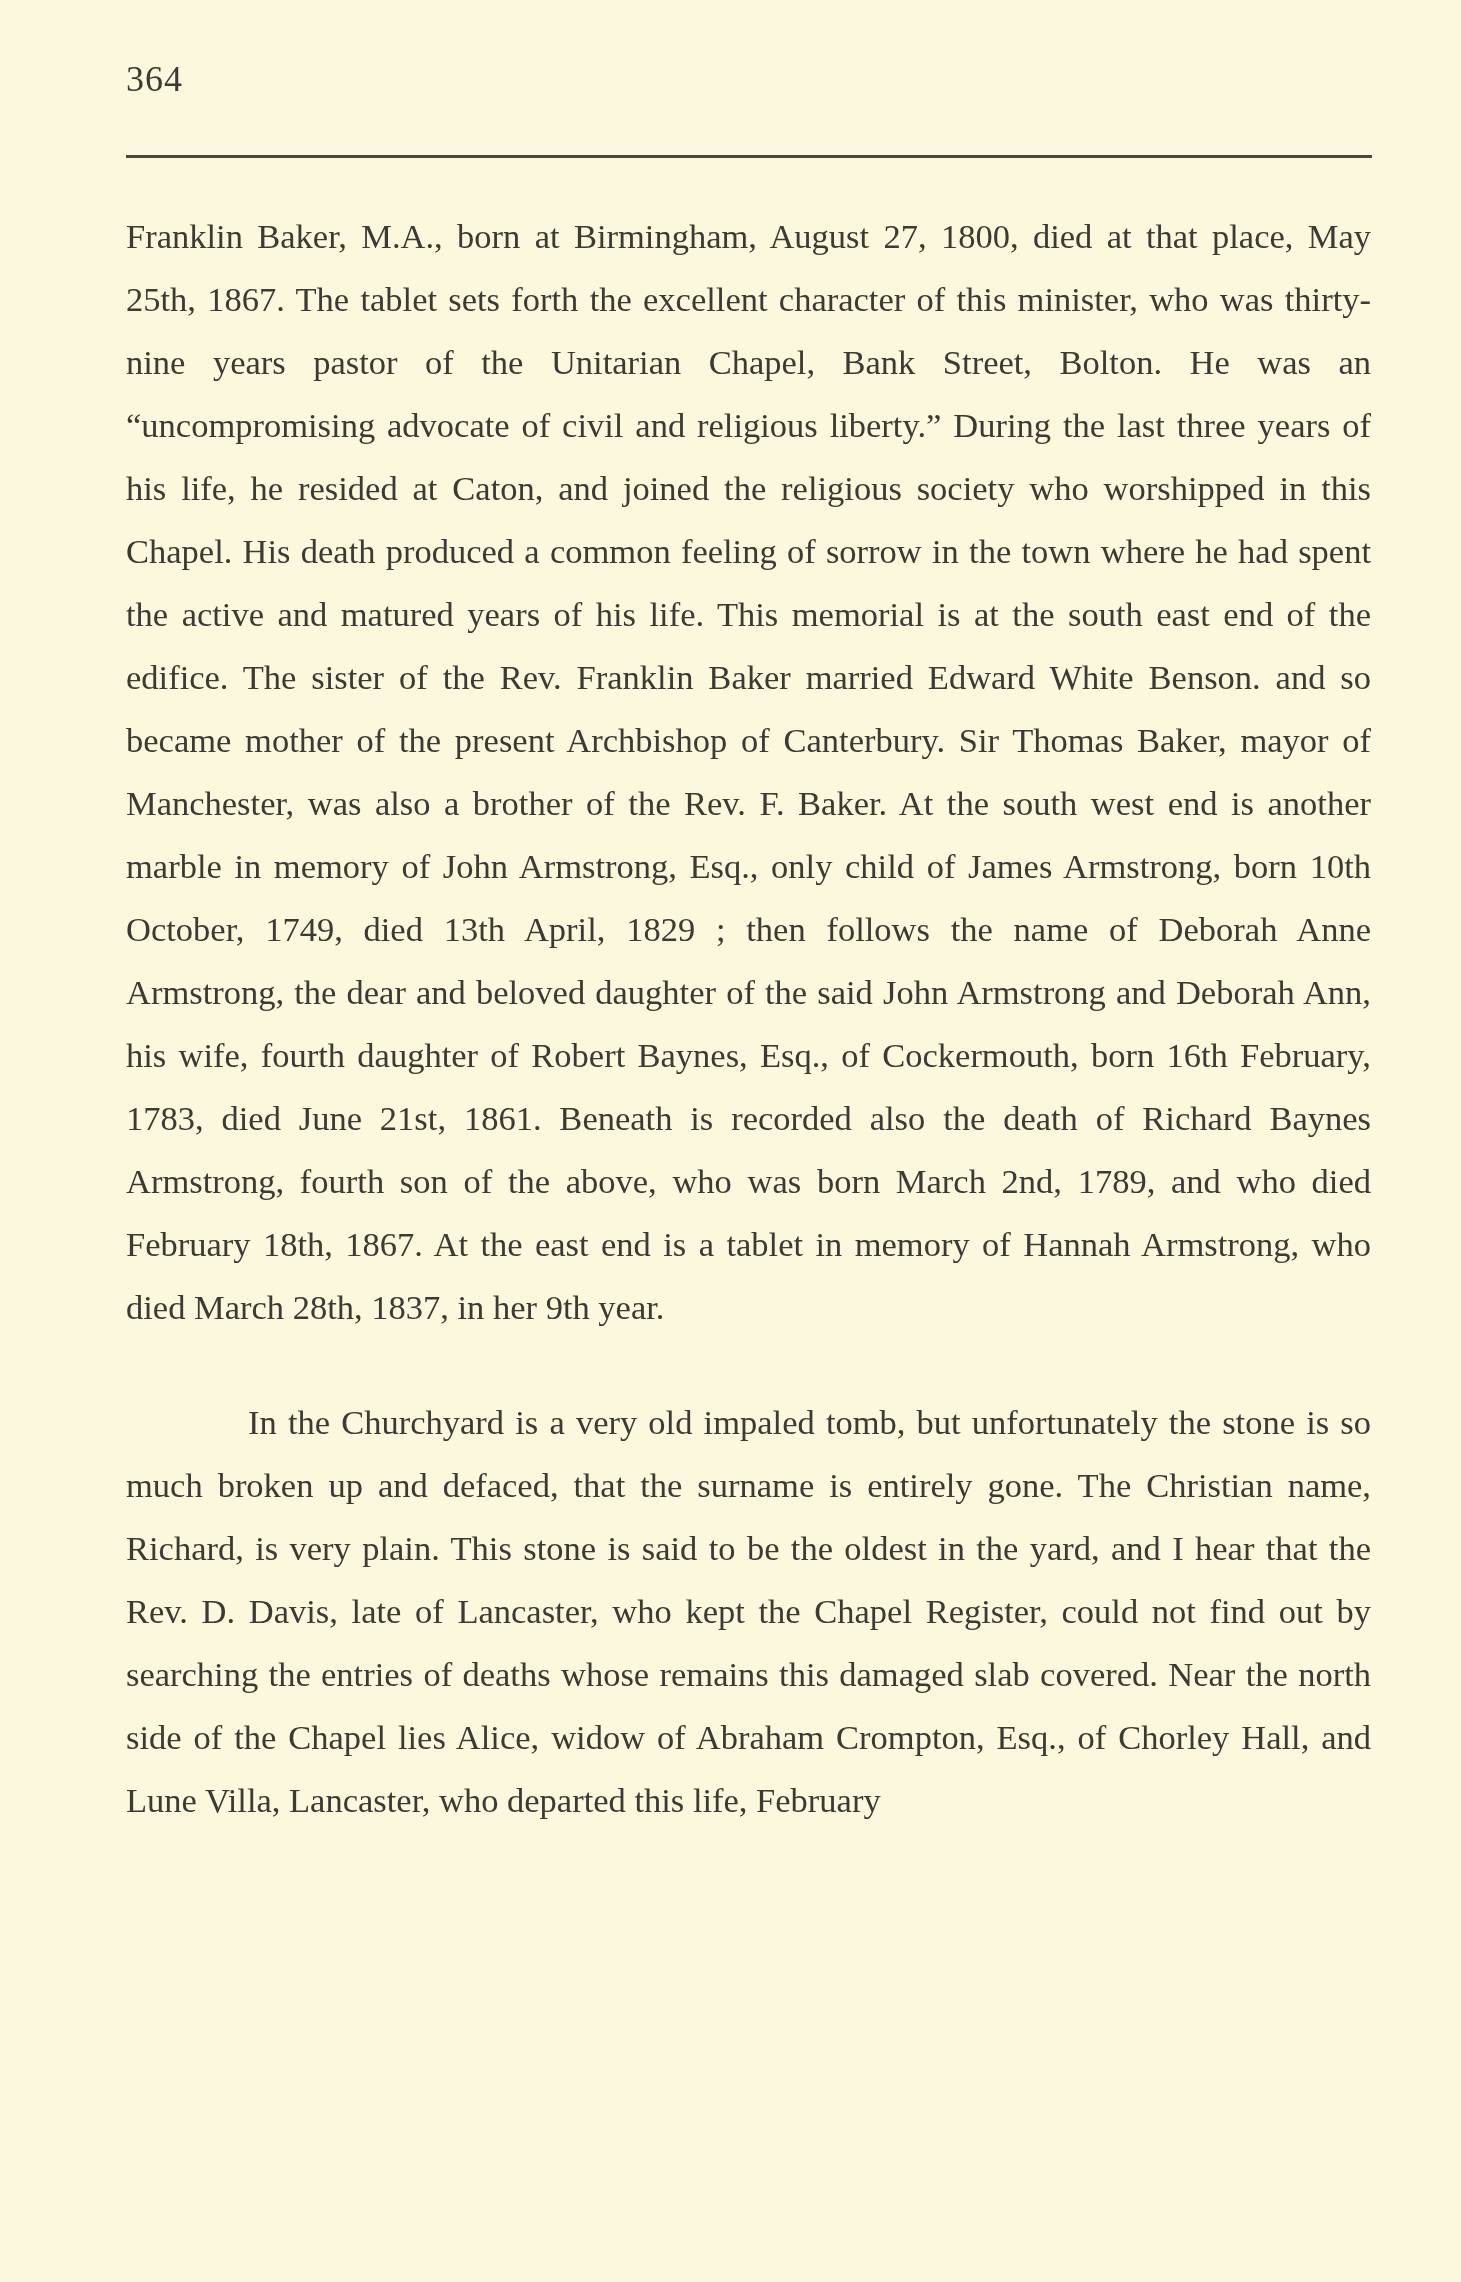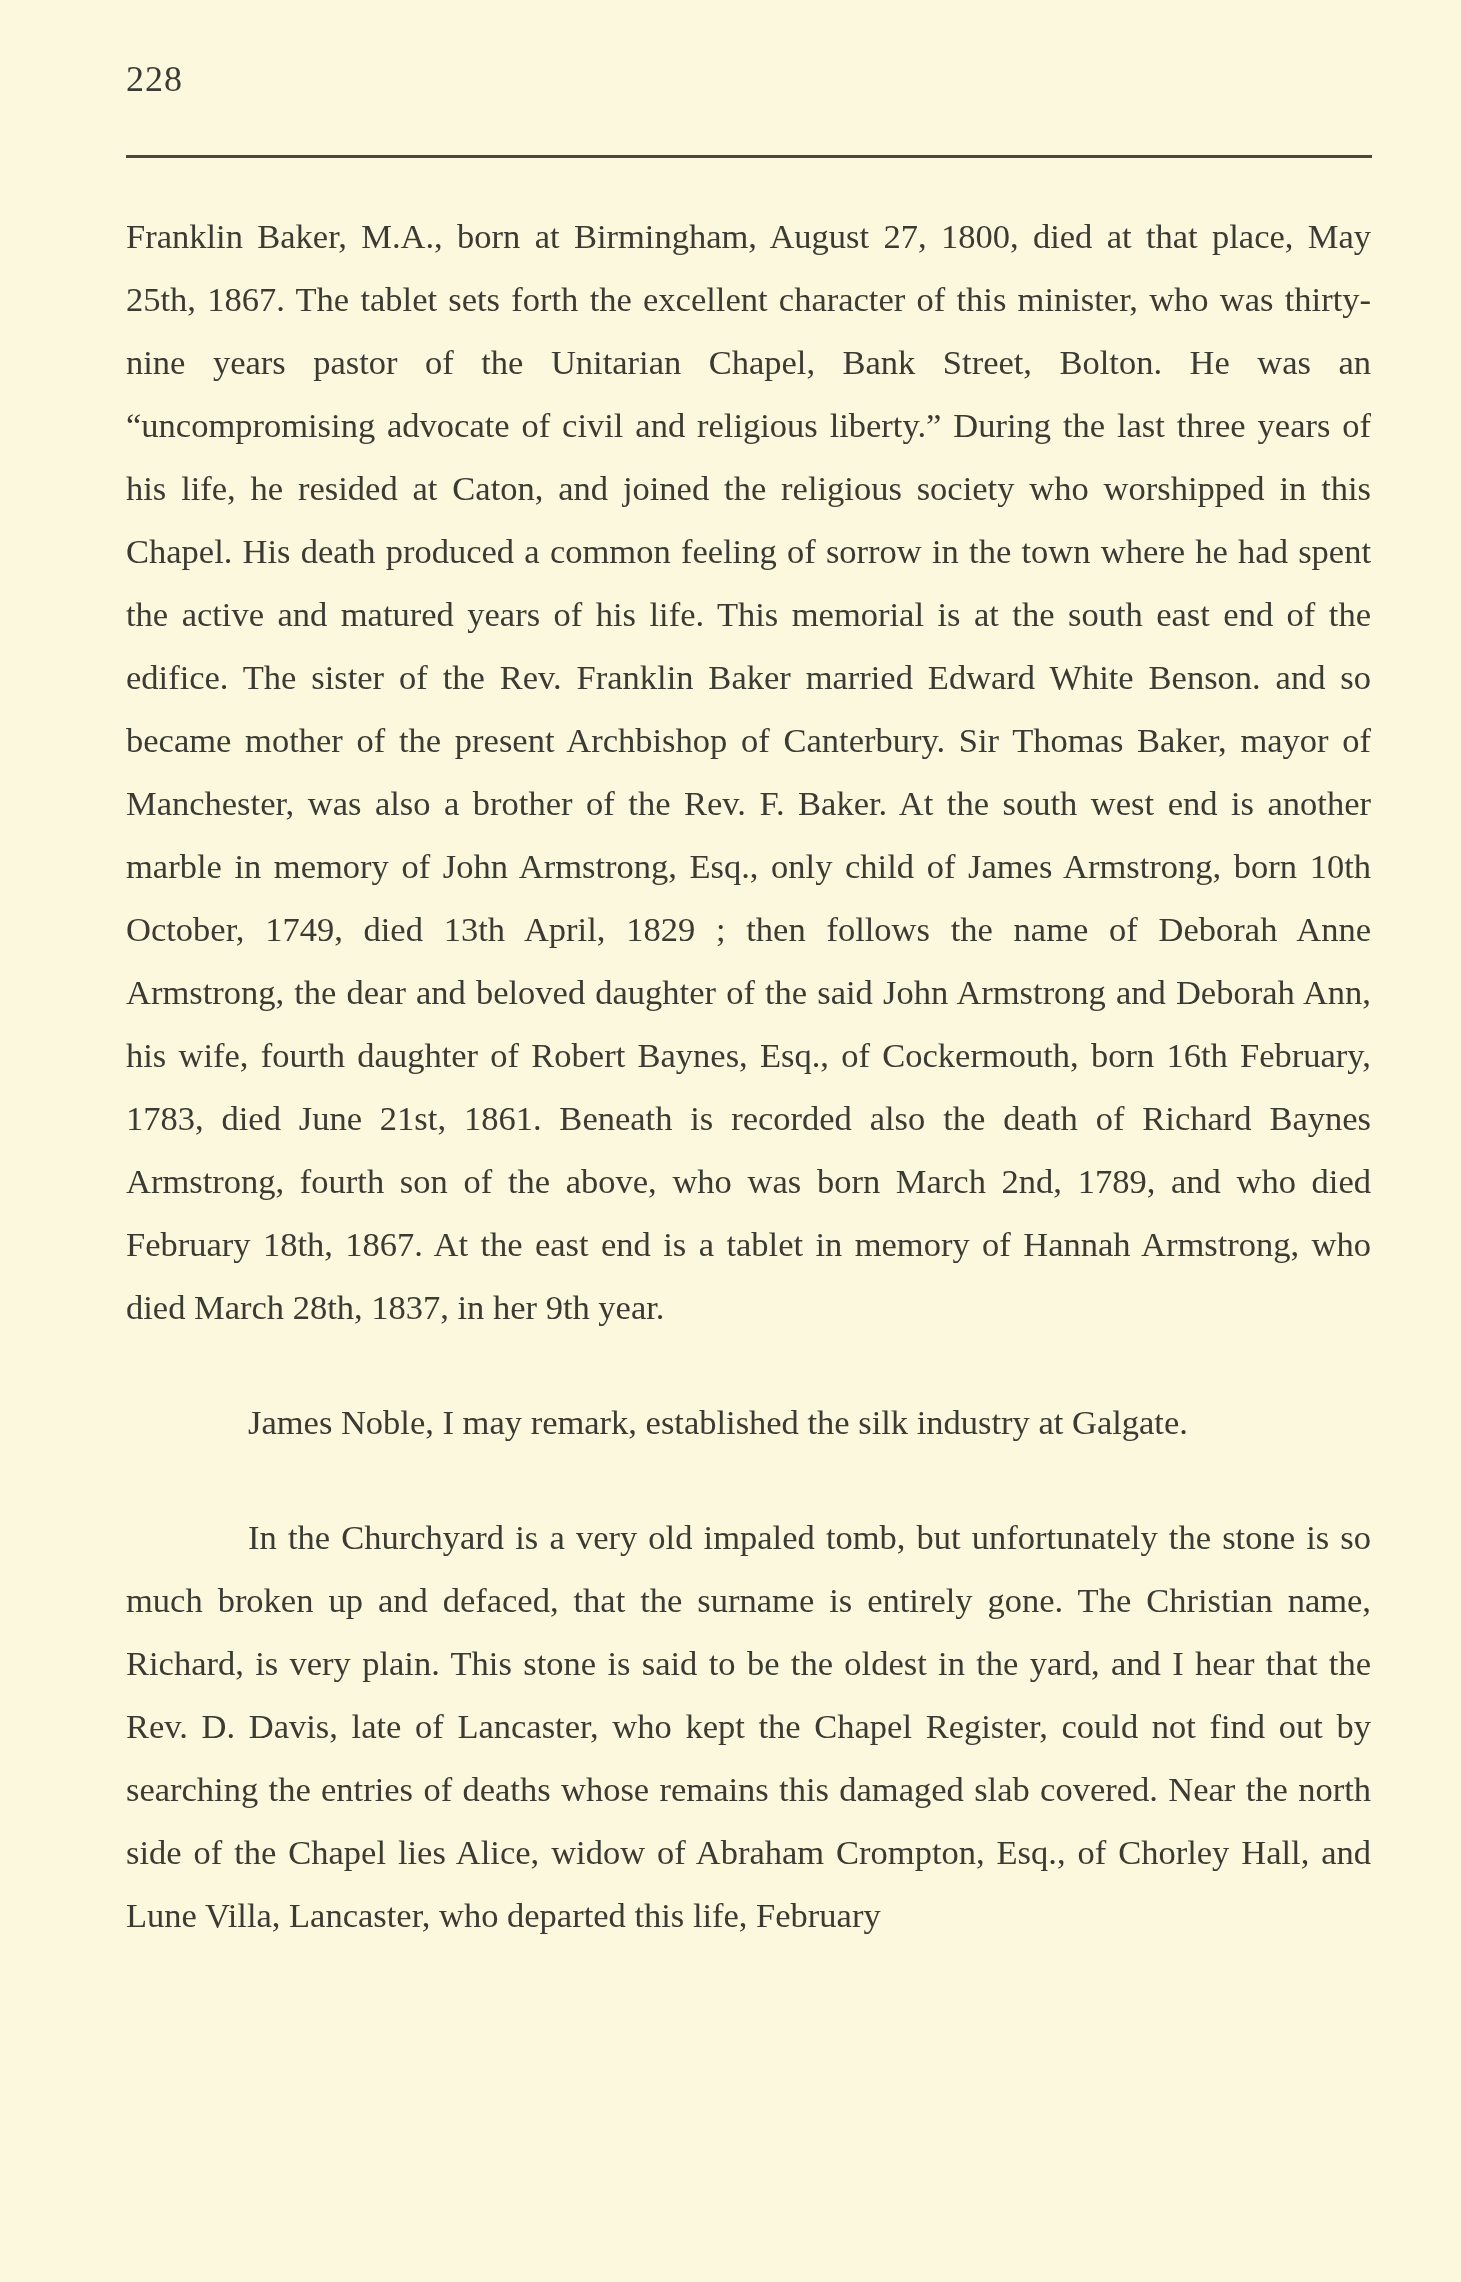--- a/index.html
+++ b/index.html
@@ -34,22 +34,21 @@
   }
   .para { margin: 0; }
   .para + .para { margin-top: 52px; }
   .indent { text-indent: 122px; }
 </style>
 </head>
 <body>
 
 <div class="page">
   <div class="running-head">
-    <span class="page-number">228</span>
+    <span class="page-number">364</span>
   </div>
   <div class="rule"></div>
 
   <div class="body-text">
     <p class="para">Franklin Baker, M.A., born at Birmingham, August 27, 1800, died at that place, May 25th, 1867. The tablet sets forth the excellent character of this minister, who was thirty-nine years pastor of the Unitarian Chapel, Bank Street, Bolton. He was an “uncompromising advocate of civil and religious liberty.” During the last three years of his life, he resided at Caton, and joined the religious society who worshipped in this Chapel. His death produced a common feeling of sorrow in the town where he had spent the active and matured years of his life. This memorial is at the south east end of the edifice. The sister of the Rev. Franklin Baker married Edward White Benson. and so became mother of the present Archbishop of Canterbury. Sir Thomas Baker, mayor of Manchester, was also a brother of the Rev. F. Baker. At the south west end is another marble in memory of John Armstrong, Esq., only child of James Armstrong, born 10th October, 1749, died 13th April, 1829 ; then follows the name of Deborah Anne Armstrong, the dear and beloved daughter of the said John Armstrong and Deborah Ann, his wife, fourth daughter of Robert Baynes, Esq., of Cockermouth, born 16th February, 1783, died June 21st, 1861. Beneath is recorded also the death of Richard Baynes Armstrong, fourth son of the above, who was born March 2nd, 1789, and who died February 18th, 1867. At the east end is a tablet in memory of Hannah Armstrong, who died March 28th, 1837, in her 9th year.</p>
-    <p class="para indent">James Noble, I may remark, established the silk industry at Galgate.</p>
     <p class="para indent">In the Churchyard is a very old impaled tomb, but unfortunately the stone is so much broken up and defaced, that the surname is entirely gone. The Christian name, Richard, is very plain. This stone is said to be the oldest in the yard, and I hear that the Rev. D. Davis, late of Lancaster, who kept the Chapel Register, could not find out by searching the entries of deaths whose remains this damaged slab covered. Near the north side of the Chapel lies Alice, widow of Abraham Crompton, Esq., of Chorley Hall, and Lune Villa, Lancaster, who departed this life, February</p>
   </div>
 </div>
 
 </body></html>

